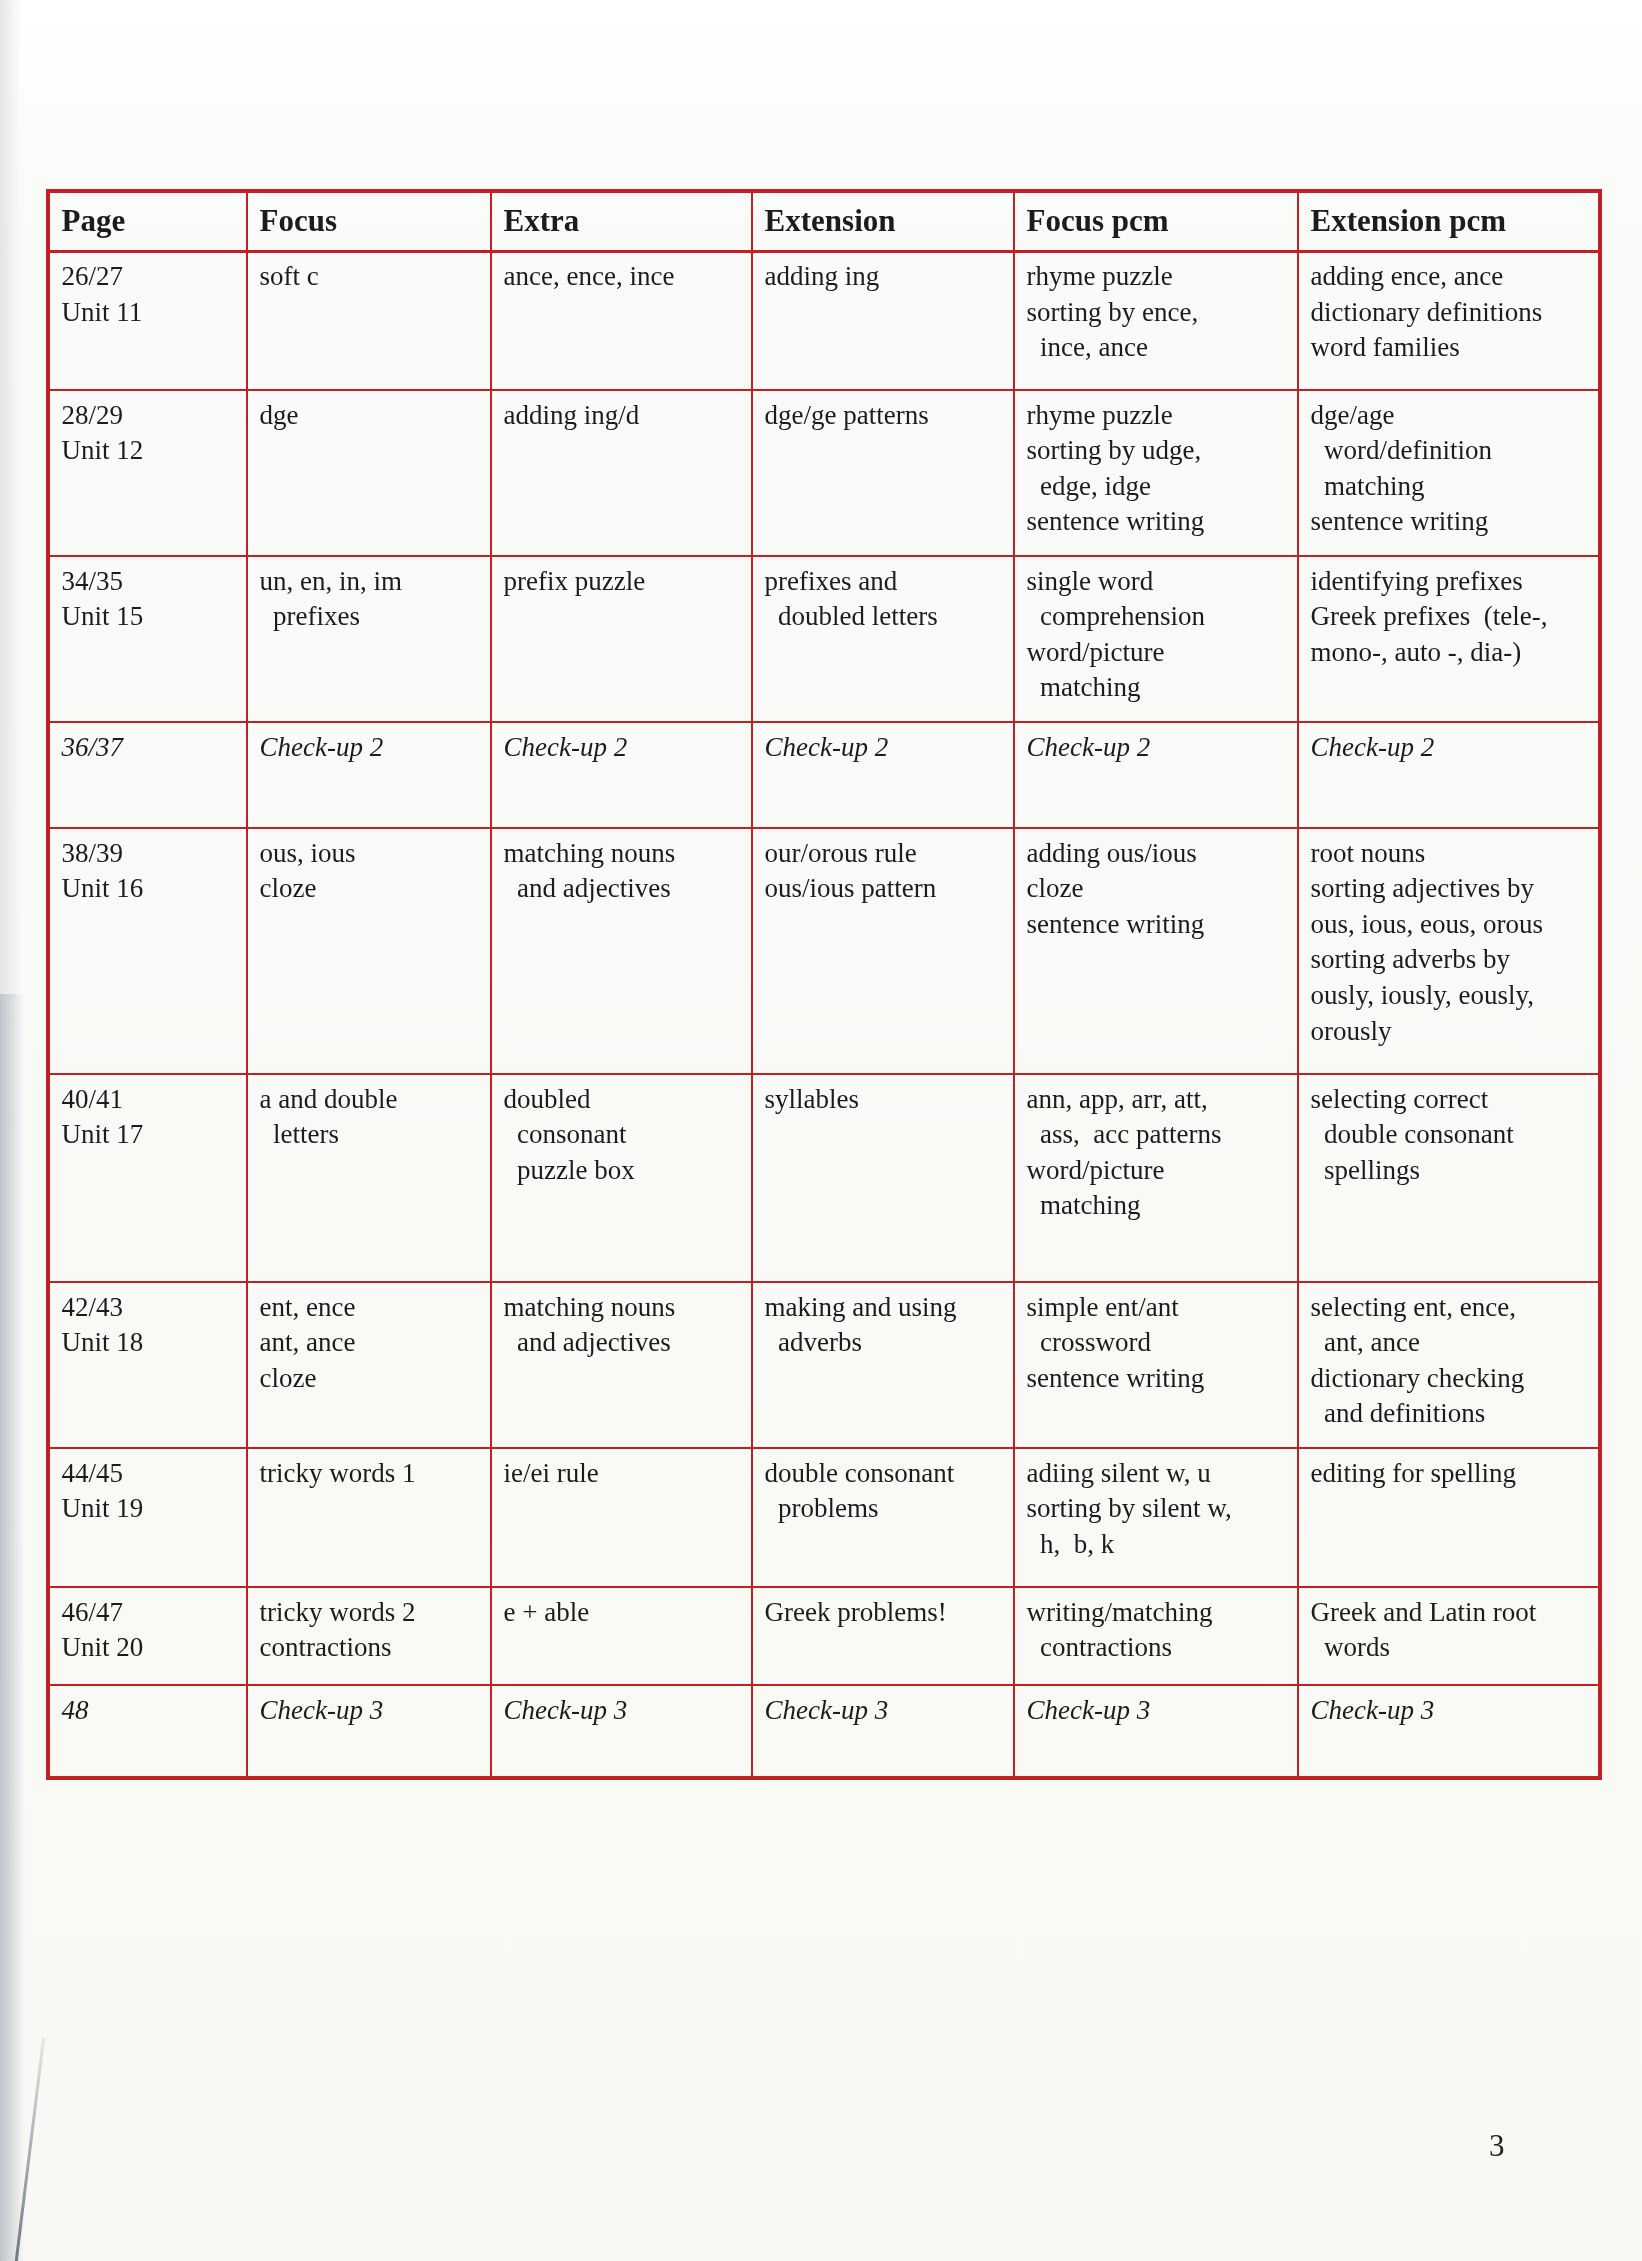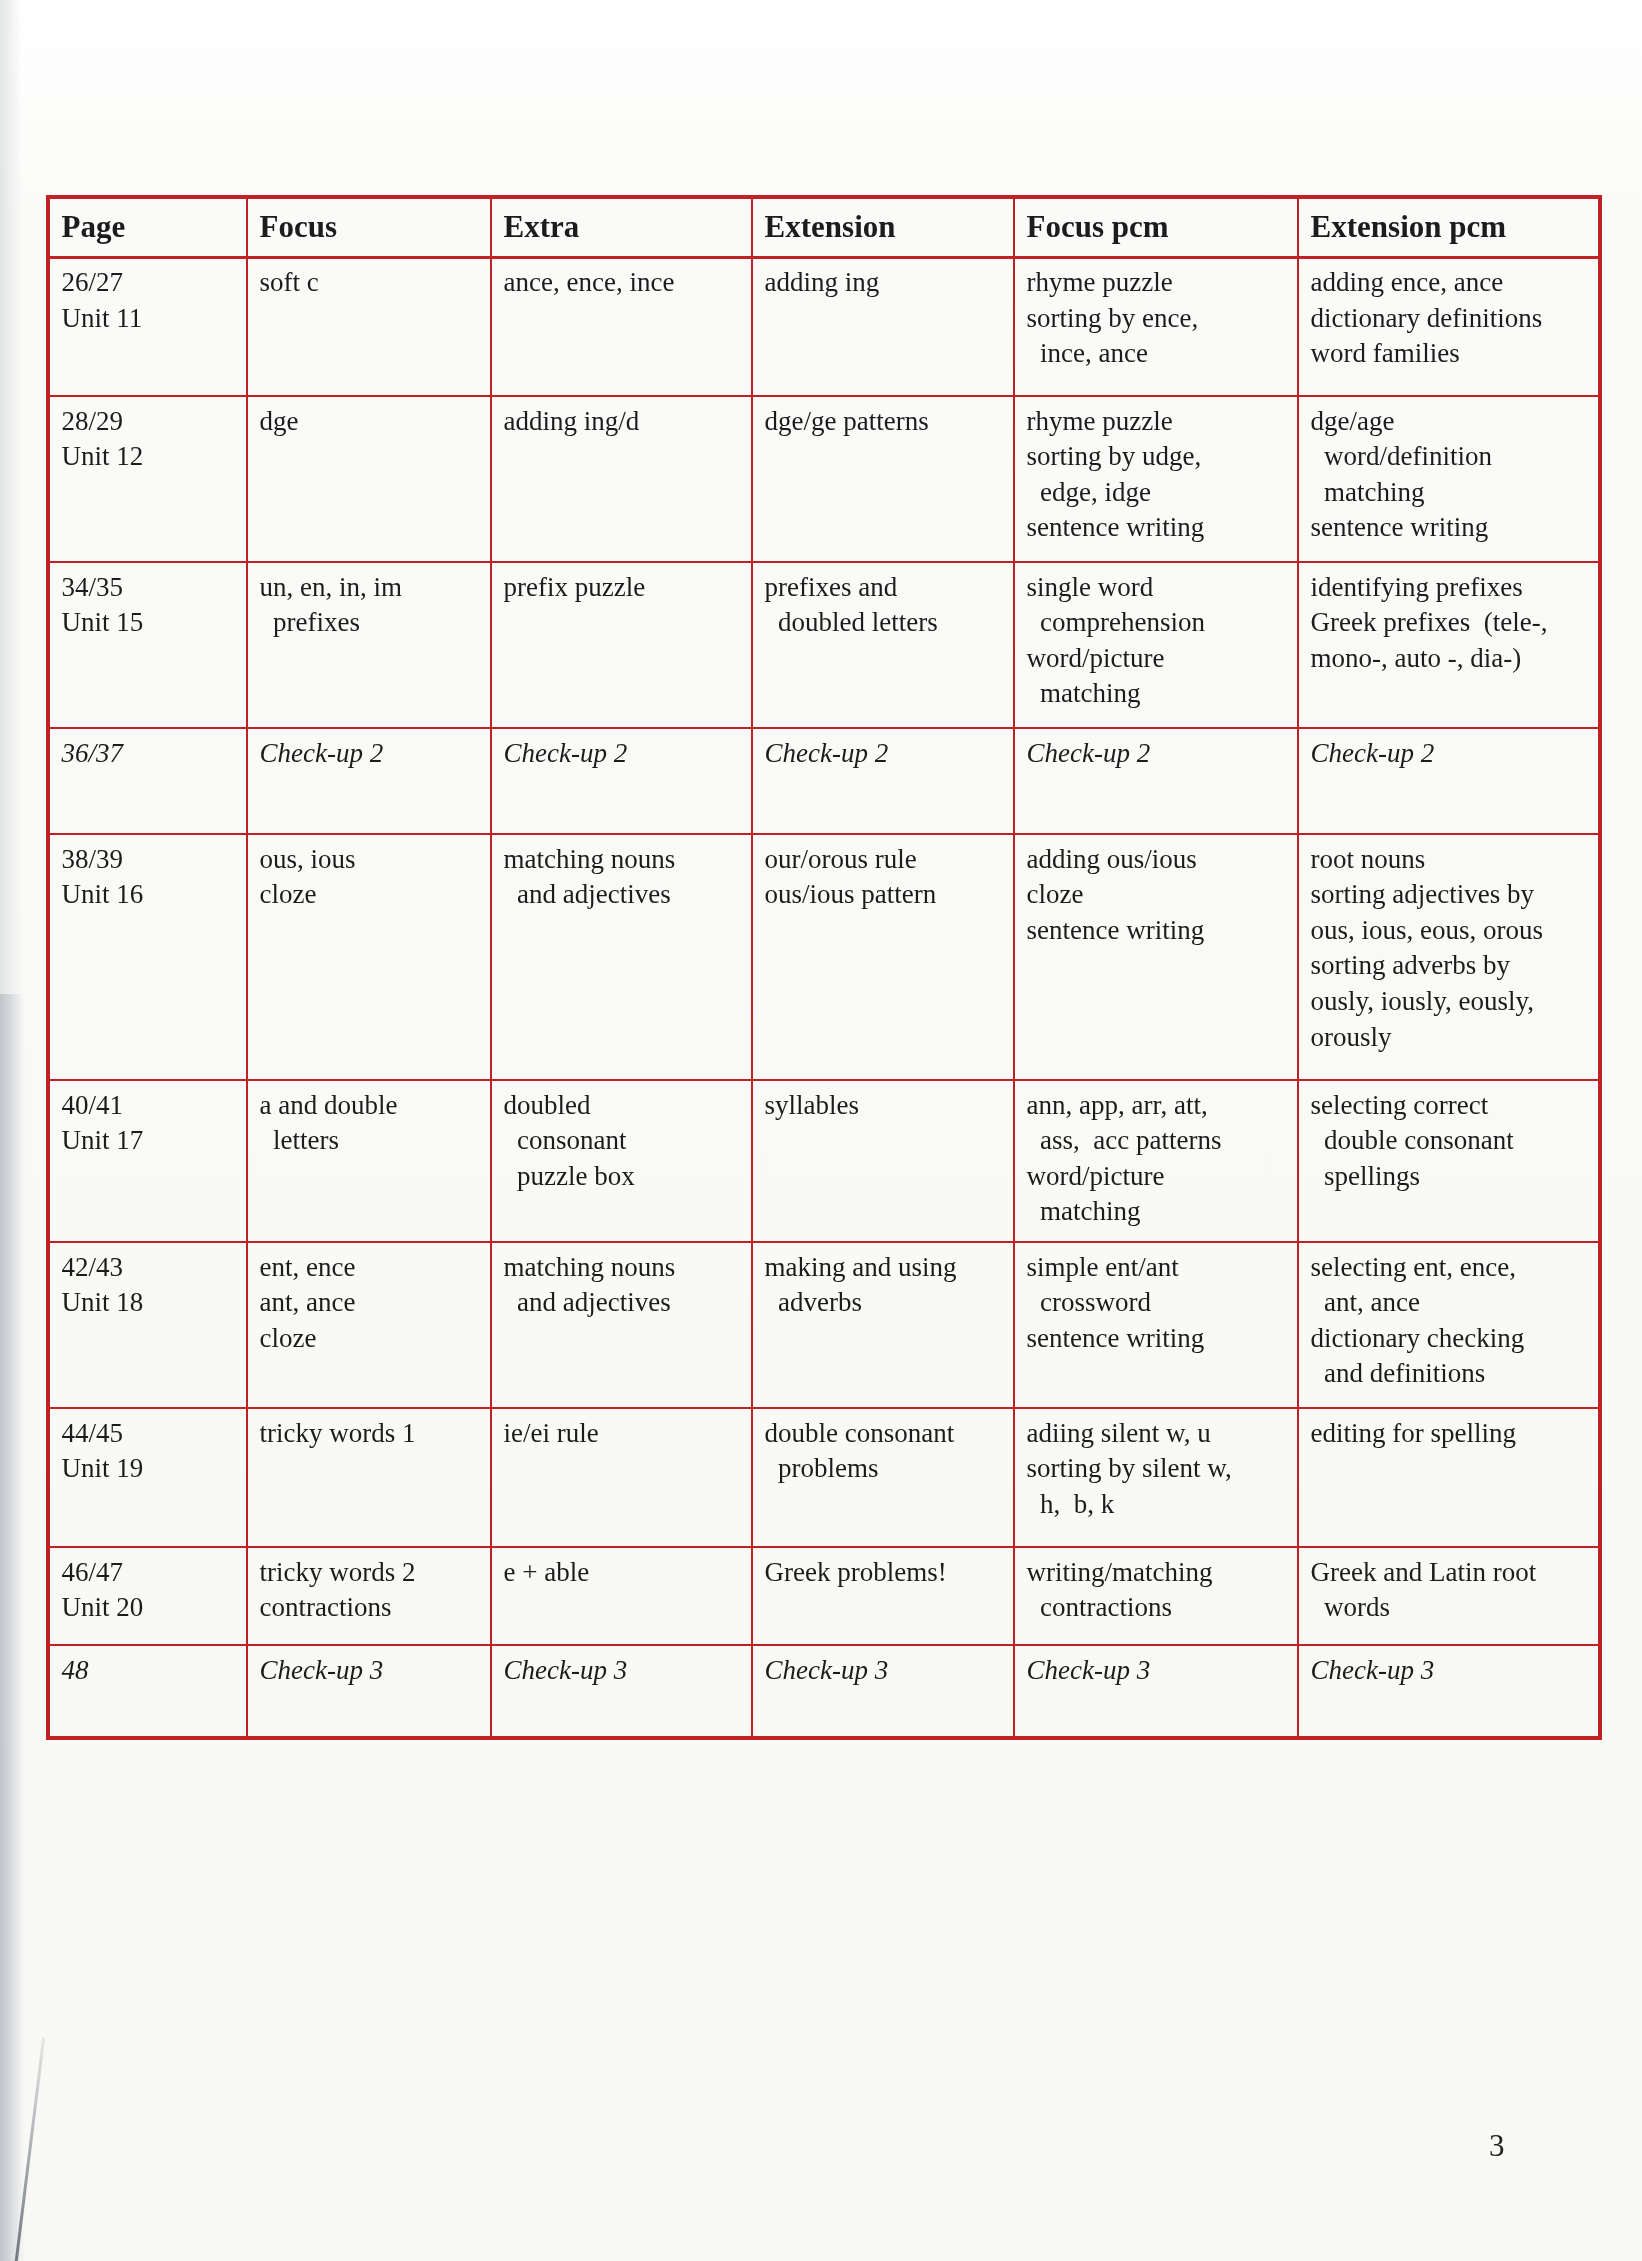--- a/index.html
+++ b/index.html
@@ -30,21 +30,21 @@
     transform: rotate(7deg);
   }
   .edge-shadow {
     position: absolute;
     left: 0; bottom: 0; top: 994px;
     width: 25px;
     background: linear-gradient(90deg, rgba(150,158,170,0.45), rgba(150,158,170,0));
   }
   table.contents {
     position: absolute;
-    left: 46px; top: 195px;
+    left: 46px; top: 189px;
     width: 1552px;
     border-collapse: collapse;
     table-layout: fixed;
     background: transparent;
   }
   table.contents col.c0 { width: 199px; }
   table.contents col.c1 { width: 244px; }
   table.contents col.c2 { width: 261px; }
   table.contents col.c3 { width: 262px; }
   table.contents col.c4 { width: 284px; }
@@ -166,21 +166,21 @@
         <td>adding ous/ious
 cloze
 sentence writing</td>
         <td>root nouns
 sorting adjectives by
 ous, ious, eous, orous
 sorting adverbs by
 ously, iously, eously,
 orously</td>
       </tr>
-      <tr style="height:162px">
+      <tr style="height:208px">
         <td>40/41
 Unit 17</td>
         <td>a and double
   letters</td>
         <td>doubled
   consonant
   puzzle box</td>
         <td>syllables</td>
         <td>ann, app, arr, att,
   ass,  acc patterns

